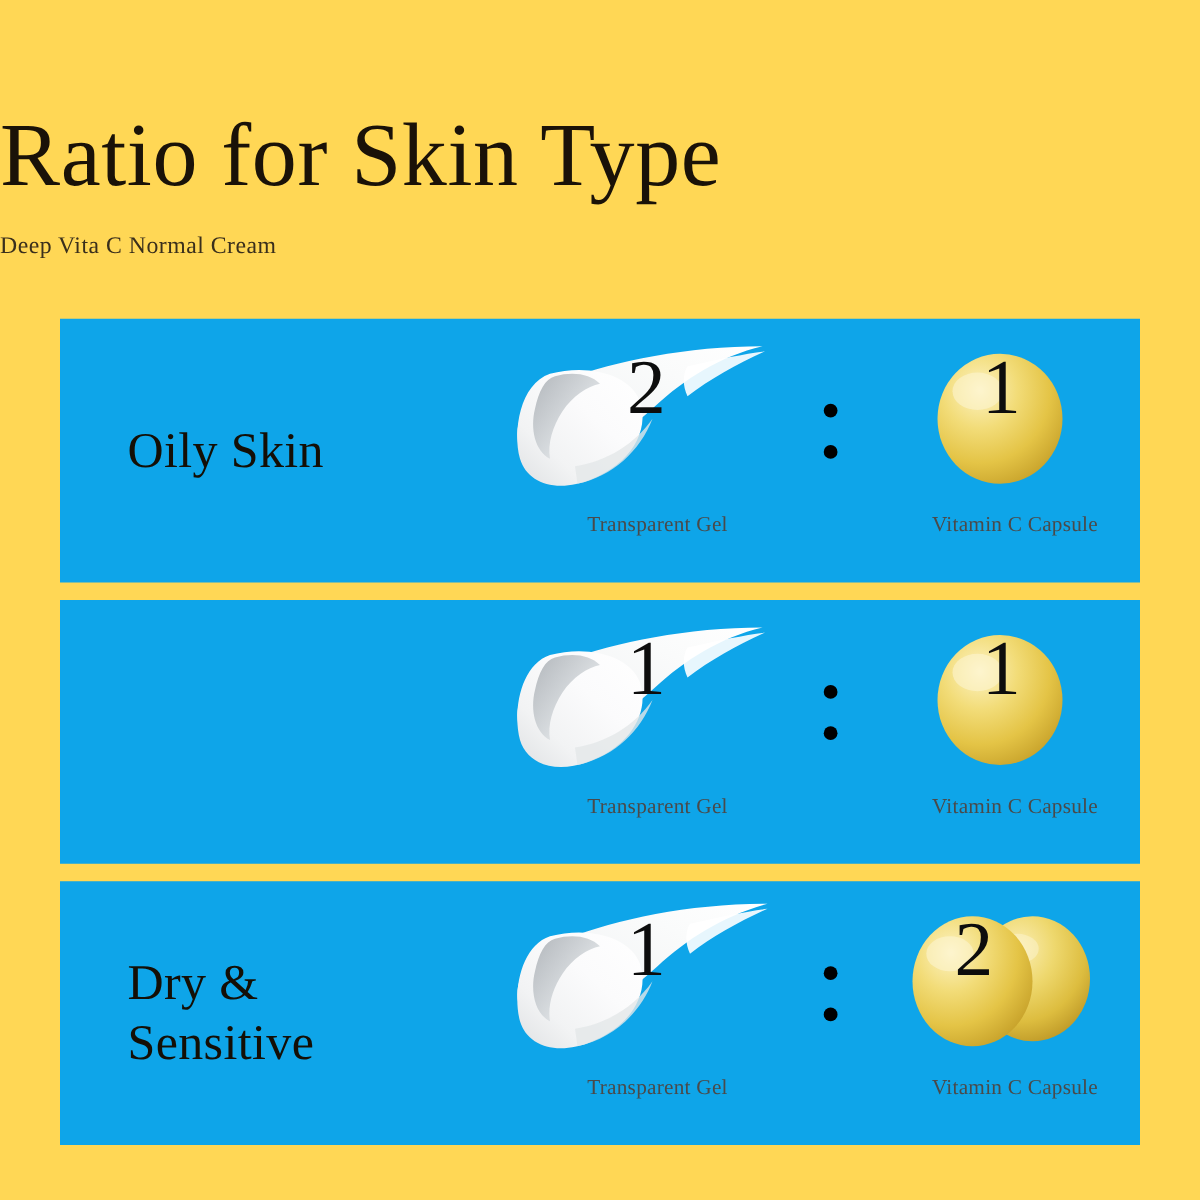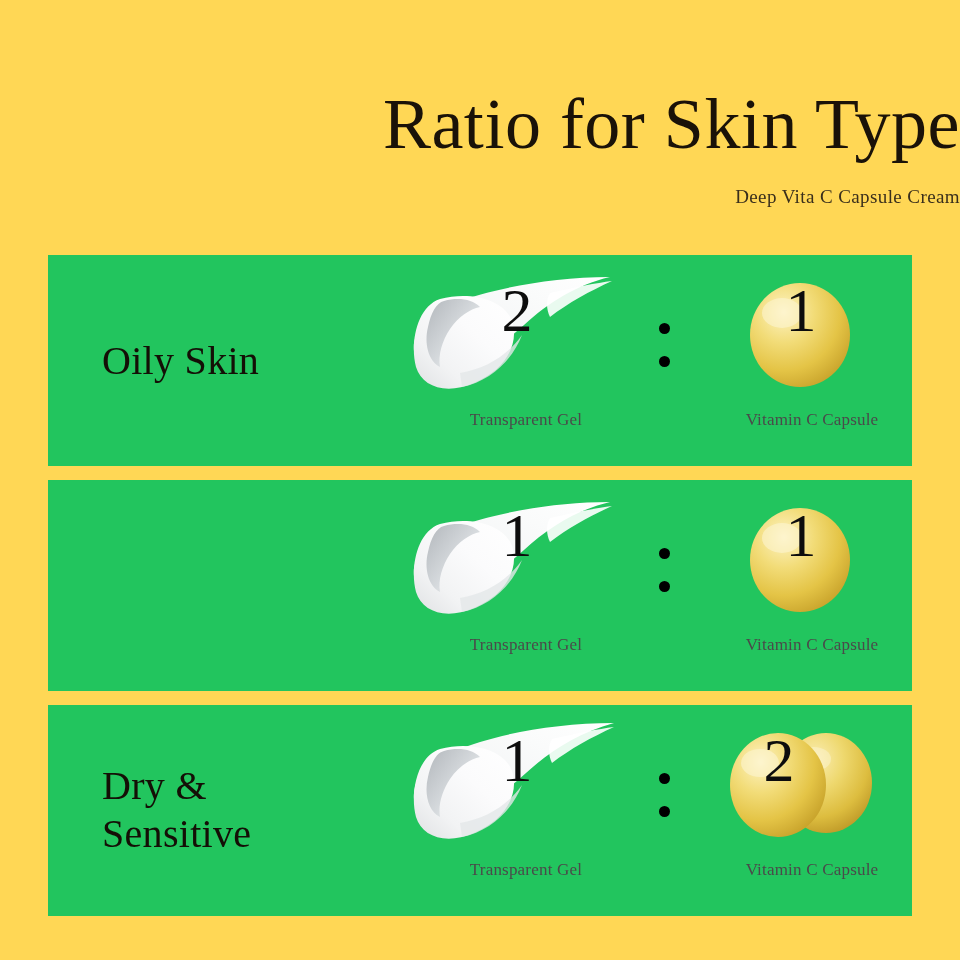--- a/index.html
+++ b/index.html
@@ -17,21 +17,21 @@
   .page {
     position: relative;
     width: 960px;
     height: 960px;
     box-sizing: border-box;
   }
 
   
   .header {
     padding-top: 88px;
-    text-align: right;
+    text-align: left;
   }
   .title {
     font-family: "Liberation Serif", "DejaVu Serif", serif;
     font-size: 72px;
     line-height: 1.0;
     font-weight: 400;
     color: #1a1208;
     letter-spacing: 0.5px;
     margin: 0;
   }
@@ -44,21 +44,21 @@
 
   
   .cards {
     position: absolute;
     top: 255px;
     left: 48px;
     width: 864px;
   }
   .card {
     position: relative;
-    background: #22c55e;
+    background: #0ea5e9;
     height: 211px;
     margin-bottom: 14px;
     box-sizing: border-box;
   }
   .card:last-child { margin-bottom: 0; }
 
   .card-inner {
     position: relative;
     height: 100%;
   }
@@ -162,21 +162,21 @@
 
   svg { display: block; overflow: visible; }
 </style>
 </head>
 <body>
 
 <div class="page">
 
   <div class="header">
     <h1 class="title">Ratio for Skin Type</h1>
-    <div class="subtitle">Deep Vita C Capsule Cream</div>
+    <div class="subtitle">Deep Vita C Normal Cream</div>
   </div>
 
   <div class="cards">
 
     <div class="card">
       <div class="card-inner">
         <div class="skin-type">Oily Skin</div>
 
         <div class="gel-col">
           <div class="gel-art">

